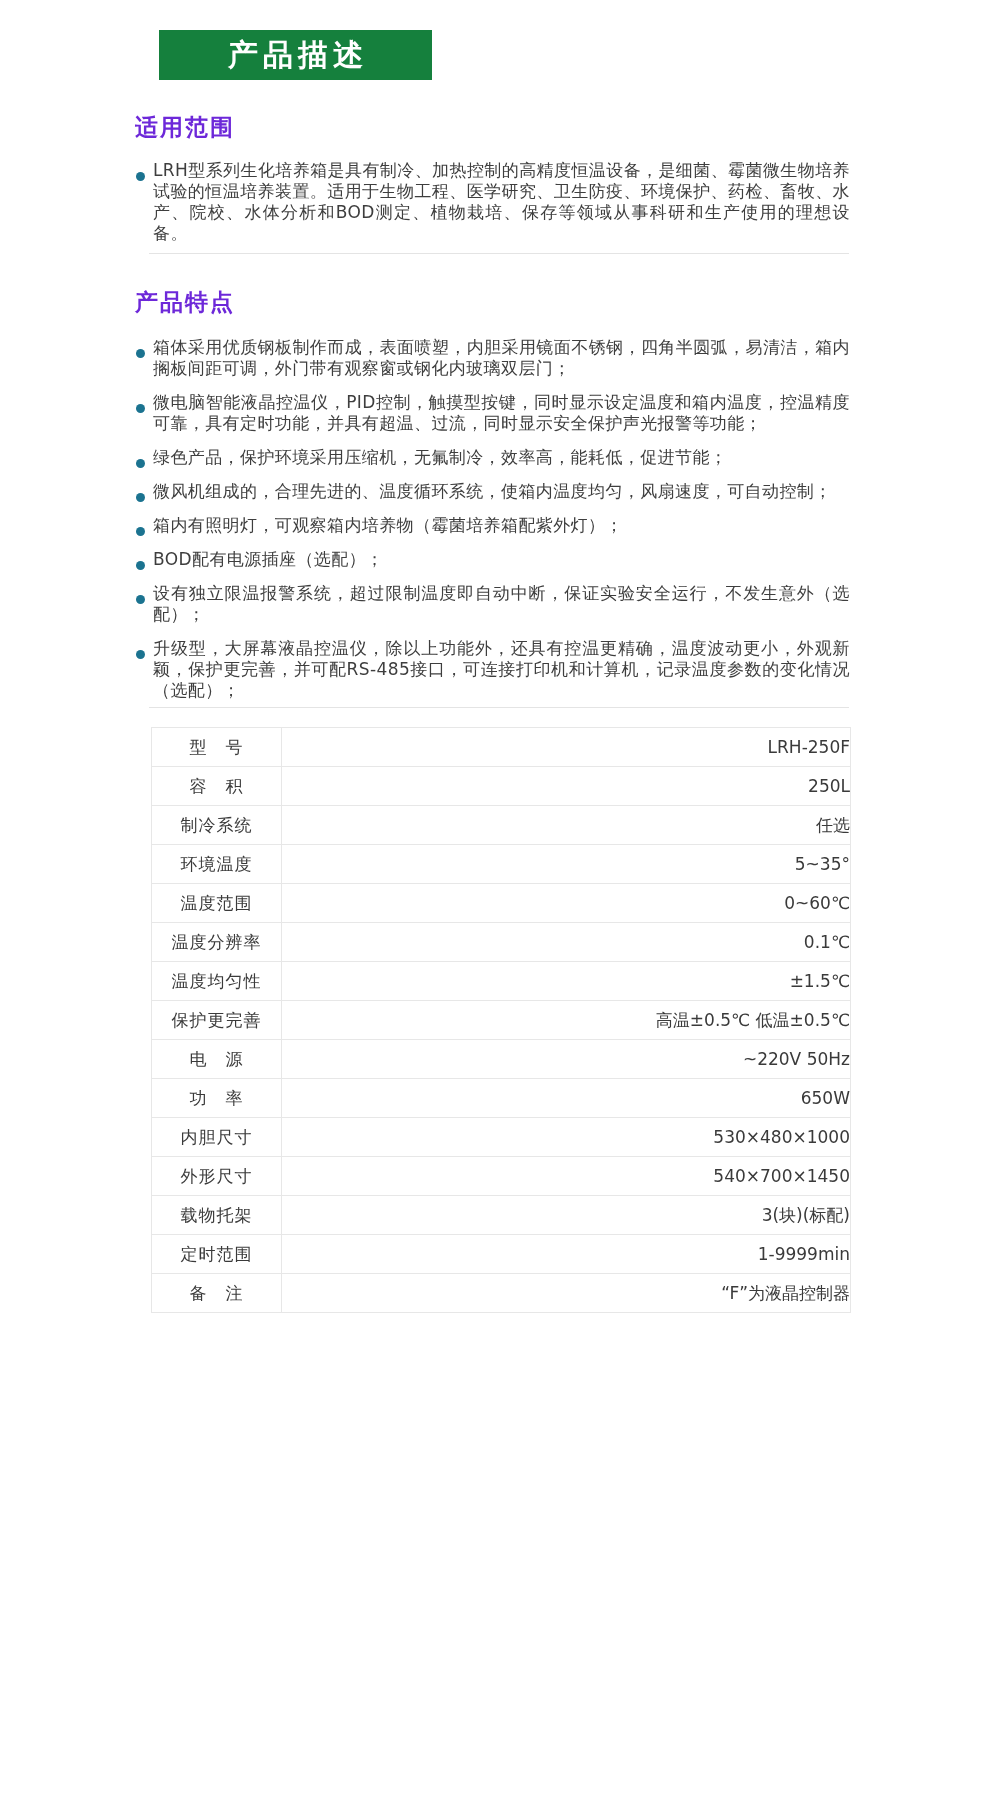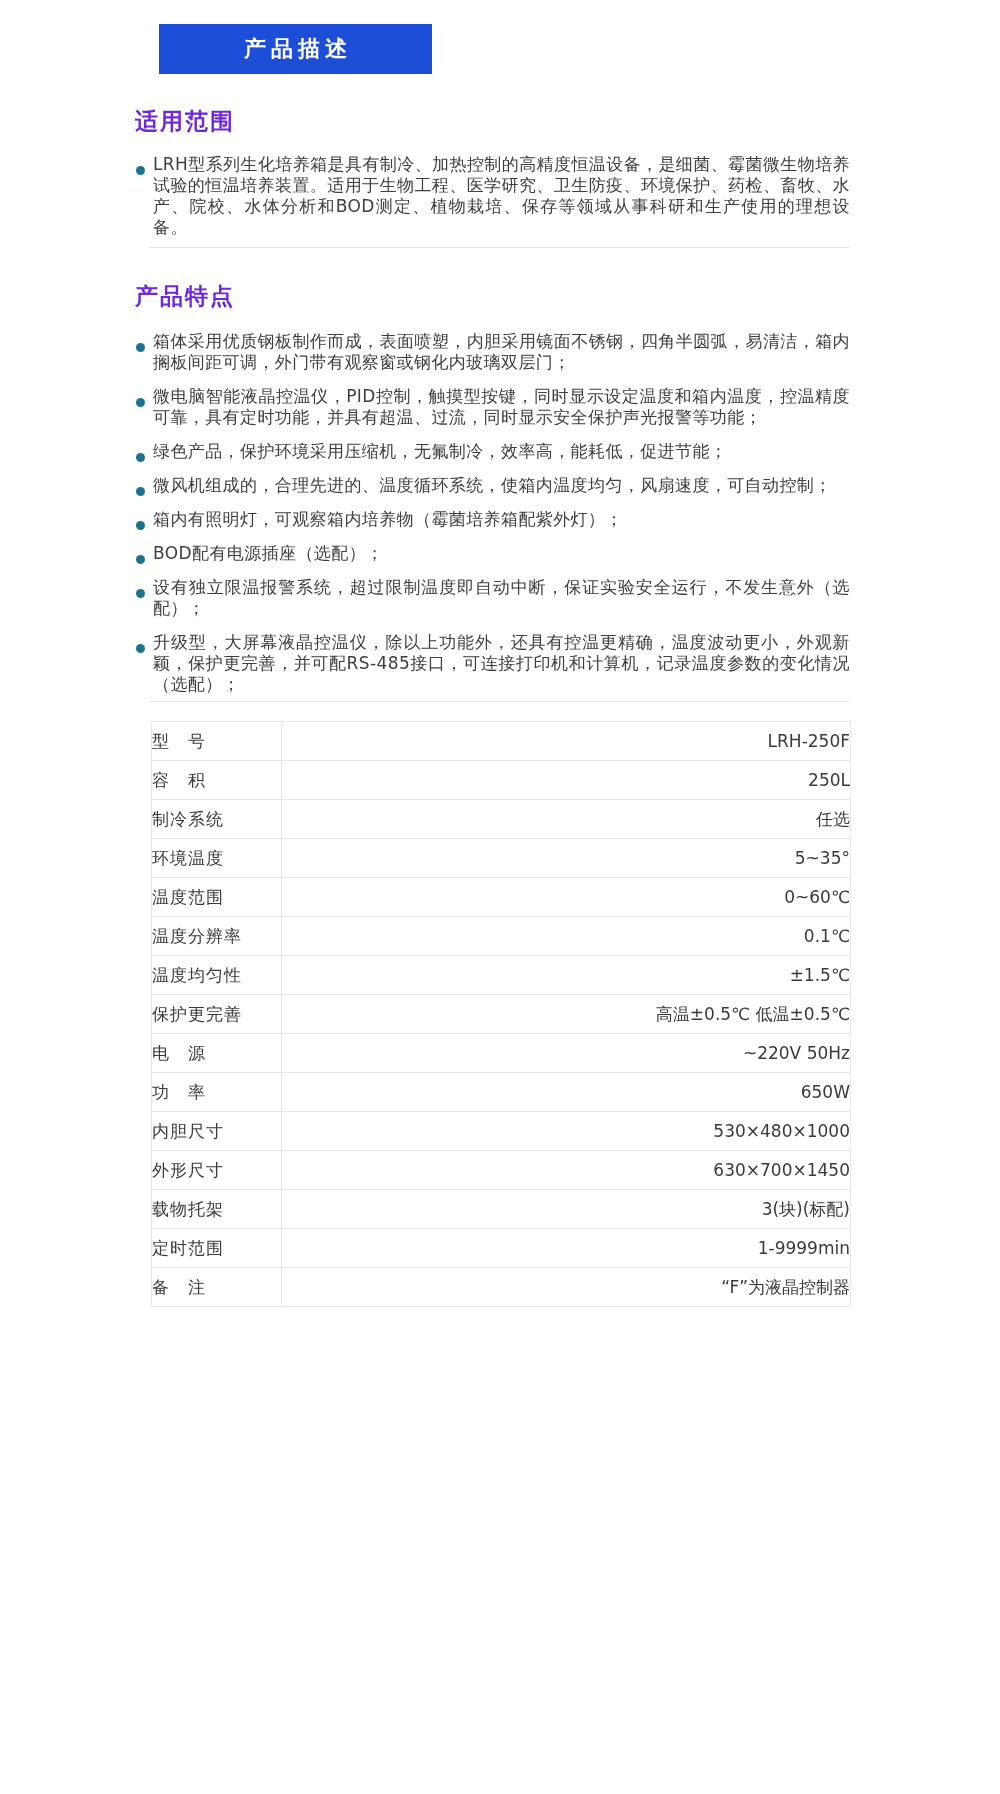--- a/index.html
+++ b/index.html
@@ -6,26 +6,26 @@
   html,body { background:#ffffff; }
   body {
     width:1000px; height:1794px;
     font-family:"DejaVu Sans","Liberation Sans",sans-serif;
     color:#3e3e3e;
     overflow:hidden;
   }
   .page { width:1000px; height:1794px; background:#fff; position:relative; }
 
   .banner {
-    margin:24px 0 0 159px;
+    margin:30px 0 0 159px;
     width:273px; height:50px;
-    background:#1d4ed8;
+    background:#15803d;
     color:#ffffff;
     display:flex; align-items:center; justify-content:center;
-    font-size:22px; font-weight:bold; letter-spacing:5px;
+    font-size:30px; font-weight:bold; letter-spacing:5px;
     text-indent:5px;
   }
 
   .content { margin-left:135px; width:715px; }
 
   .section-heading {
     font-size:23px; font-weight:bold;
     color:#6d28d9; letter-spacing:2px;
     line-height:31px;
   }
@@ -67,21 +67,21 @@
     width:700px;
     table-layout:fixed;
   }
   table.spec-table td {
     border:1px solid #e7e7e7;
     height:39px;
     font-size:17px;
     color:#3a3a3a;
     vertical-align:middle;
   }
-  td.spec-label { width:130px; letter-spacing:1px; }
+  td.spec-label { width:130px; text-align:center; letter-spacing:1px; }
   td.spec-value { padding-left:90px; text-align:right; }
 </style>
 </head>
 <body>
 
 <div class="page">
 
   <div class="banner">
     <span>产品描述</span>
   </div>
@@ -178,21 +178,21 @@
         <tr>
           <td class="spec-label">功　率</td>
           <td class="spec-value">650W</td>
         </tr>
         <tr>
           <td class="spec-label">内胆尺寸</td>
           <td class="spec-value">530×480×1000</td>
         </tr>
         <tr>
           <td class="spec-label">外形尺寸</td>
-          <td class="spec-value">630×700×1450</td>
+          <td class="spec-value">540×700×1450</td>
         </tr>
         <tr>
           <td class="spec-label">载物托架</td>
           <td class="spec-value">3(块)(标配)</td>
         </tr>
         <tr>
           <td class="spec-label">定时范围</td>
           <td class="spec-value">1-9999min</td>
         </tr>
         <tr>

